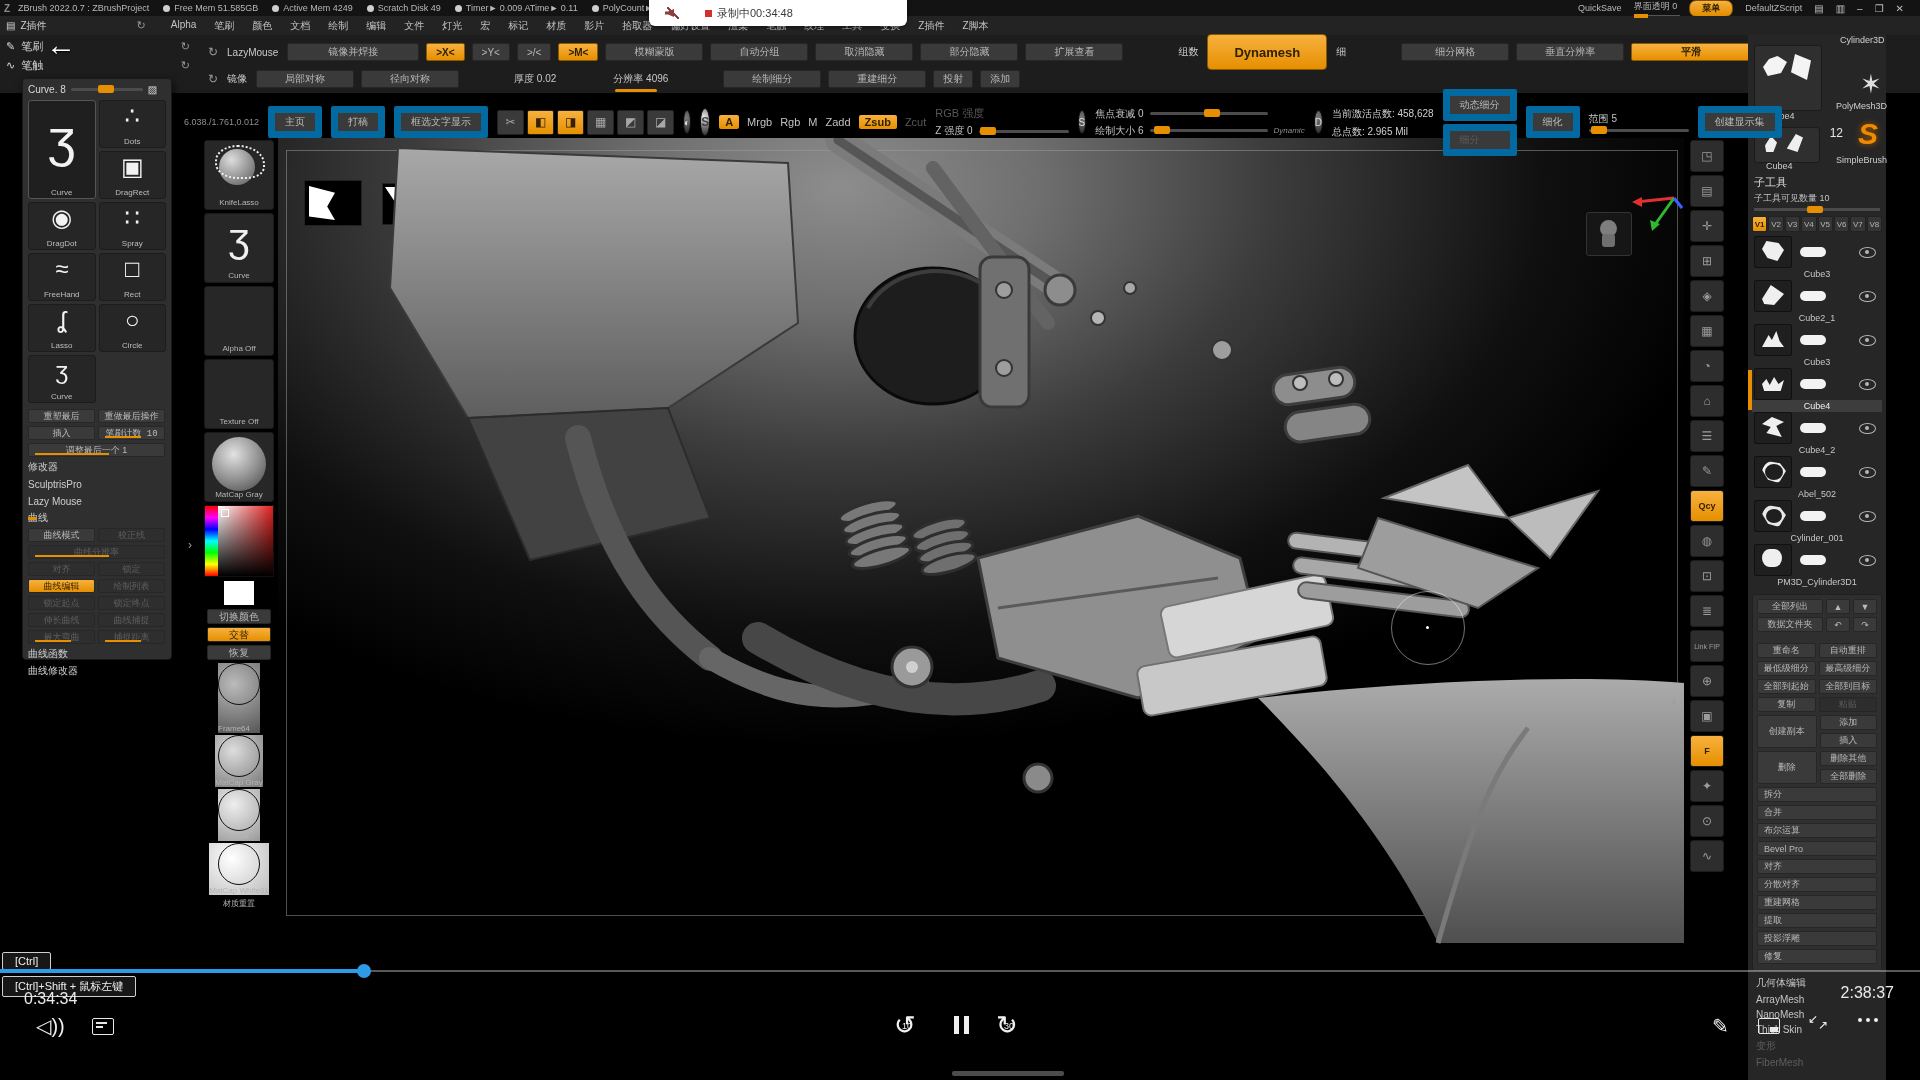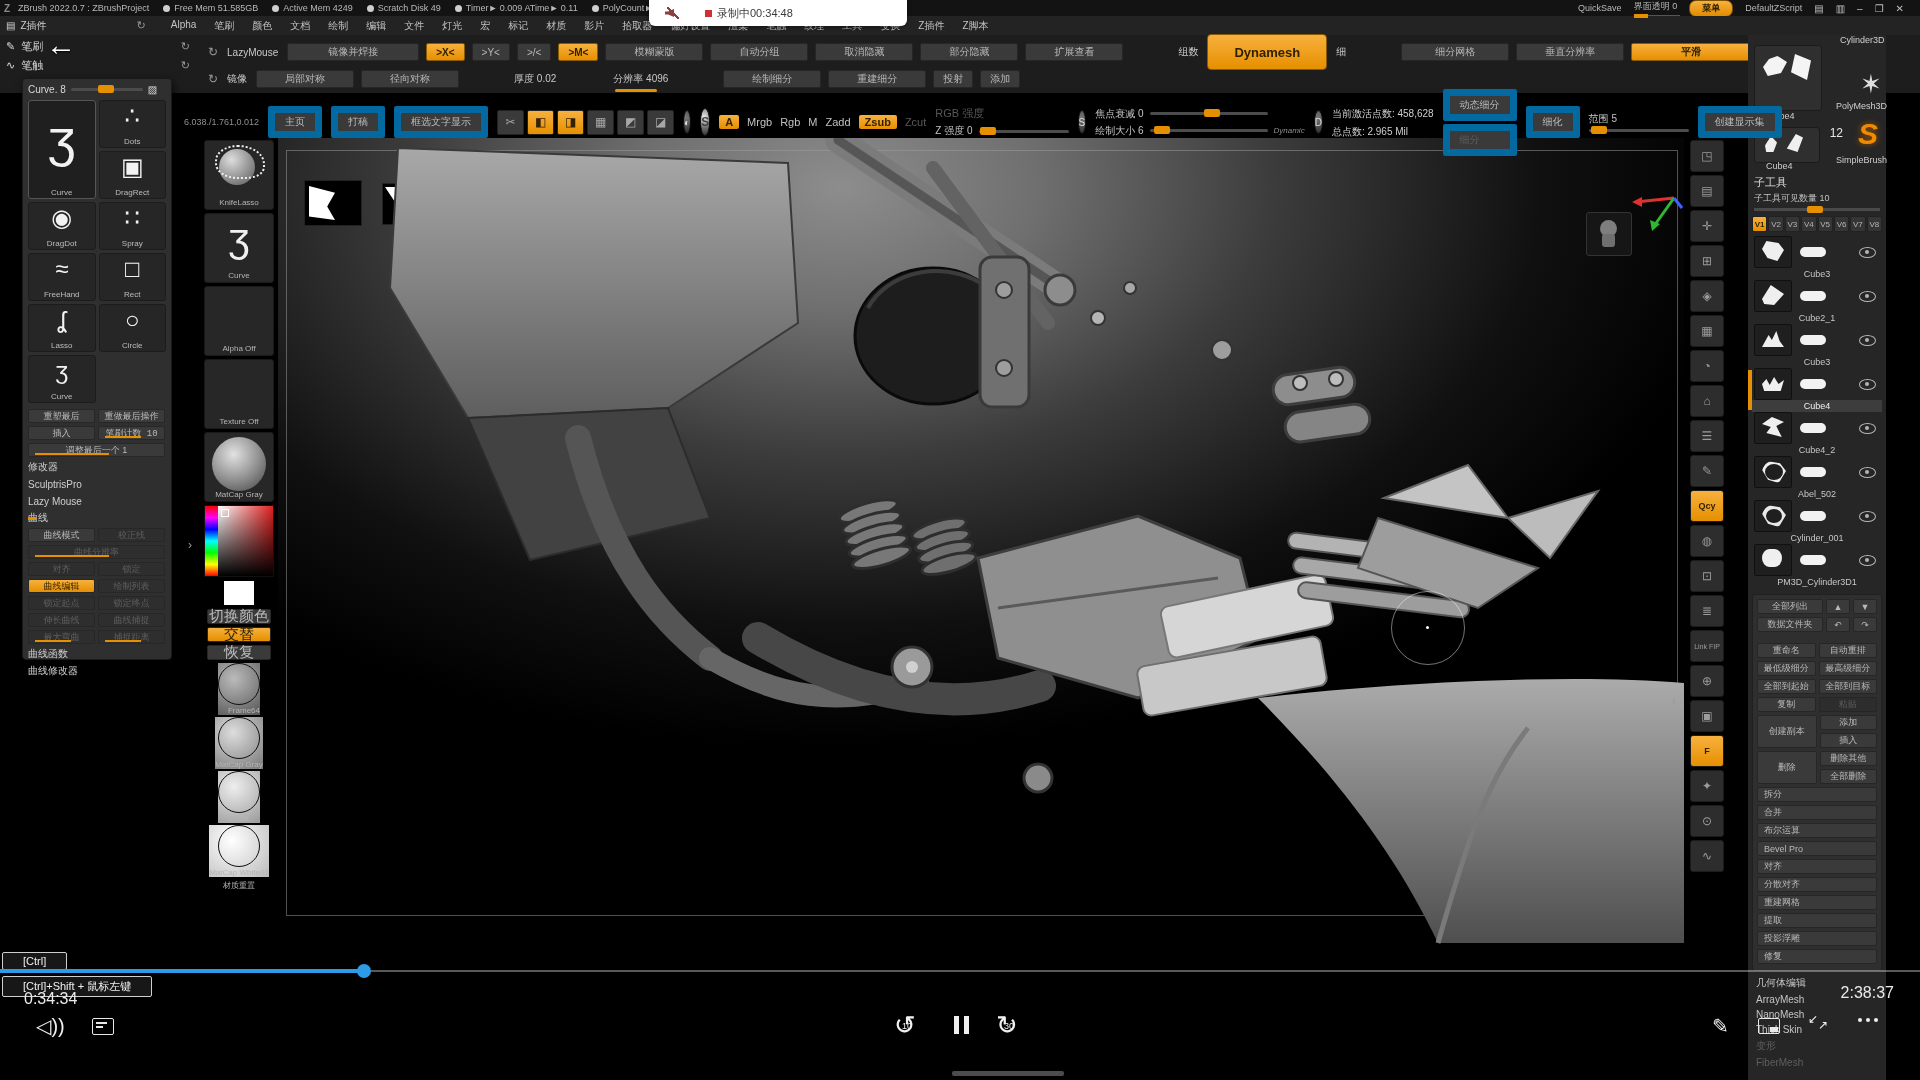--- a/index.html
+++ b/index.html
@@ -98,21 +98,21 @@
              background:radial-gradient(circle at 35% 30%,#ddd,#555);}
   .lassoloop{position:absolute;top:4px;left:10px;width:46px;height:30px;border:2px dotted #eee;border-radius:50% 60% 40% 50%;}
   .matcap{position:absolute;top:4px;left:7px;width:54px;height:54px;border-radius:50%;
           background:radial-gradient(circle at 40% 32%,#e2e2e2,#8c8c8c 55%,#3f3f3f);}
   .picker{width:68px;height:70px;display:flex;border:1px solid #111;}
   .huebar{width:13px;height:100%;background:linear-gradient(#f00,#f0f,#00f,#0ff,#0f0,#ff0,#f00);}
   .svbox{flex:1;position:relative;background:linear-gradient(to bottom,rgba(0,0,0,0),#000),linear-gradient(to right,#fff,#e02020);}
   .svbox::after{content:"";position:absolute;left:3px;top:3px;width:6px;height:6px;border:1px solid #fff;}
   .swatch{width:30px;height:24px;background:#fff;border:1px solid #000;}
   .shelf-btn{width:62px;height:13px;background:#3a3a3a;border:1px solid #262626;border-radius:2px;
-             color:#b9b9b9;font-size:15px;display:flex;align-items:center;justify-content:center;white-space:nowrap;}
+             color:#b9b9b9;font-size:10px;display:flex;align-items:center;justify-content:center;white-space:nowrap;}
   .shelf-btn.orange{background:linear-gradient(#f7b13e,#e68f00);color:#332200;}
   .matball{width:40px;height:40px;border-radius:50%;border:1px solid #111;}
   .m1{background:radial-gradient(circle at 38% 30%,#bbb,#555);}
   .m2{background:radial-gradient(circle at 38% 30%,#ddd,#777);}
   .m3{background:radial-gradient(circle at 38% 30%,#eee,#999);}
   .m4{background:radial-gradient(circle at 38% 30%,#fff,#bbb);}
   .mlbl{font-size:8px;color:#b5b5b5;white-space:nowrap;}
   
   .viewport{left:278px;top:138px;width:1406px;height:822px;
             background:radial-gradient(ellipse 900px 560px at 40% 6%,#8d8d8d 0%,#6f6f6f 22%,#3c3c3c 48%,#101010 78%,#000 100%);
@@ -186,21 +186,21 @@
   .spk::before{content:"";position:absolute;left:0;top:2px;width:9px;height:8px;background:#8a4040;
                clip-path:polygon(0 30%,35% 30%,100% 0,100% 100%,35% 70%,0 70%);}
   .spk::after{content:"";position:absolute;left:2px;top:0;width:12px;height:12px;
               background:linear-gradient(45deg,transparent 45%,#8a4040 45%,#8a4040 55%,transparent 55%);}
   .rectext{font-size:11px;color:#3a3a3a;display:flex;align-items:center;gap:5px;}
   .reddot{width:7px;height:7px;background:#d03030;display:inline-block;}
   
   .player{left:0;top:0;width:1920px;height:1080px;pointer-events:none;z-index:30;}
   .player *{pointer-events:auto;}
   .keybox{position:absolute;background:rgba(25,25,25,.92);border:1px solid #cfcfcf;color:#f0f0f0;
-          font-size:11px;padding:2px 20px;border-radius:2px;white-space:nowrap;}
+          font-size:11px;padding:2px 12px;border-radius:2px;white-space:nowrap;}
   .progress{position:absolute;left:0;top:968px;width:1920px;height:6px;}
   .progress .rest{position:absolute;left:0;top:2px;width:100%;height:2px;background:rgba(255,255,255,.35);}
   .progress .fill{position:absolute;left:0;top:1px;height:4px;background:#2e9be6;}
   .progress .knob{position:absolute;top:-4px;width:14px;height:14px;border-radius:50%;background:#2e9be6;}
   .ptime{position:absolute;font-size:16px;color:#eaeaea;}
   .pctl{position:absolute;color:#f0f0f0;display:flex;align-items:center;justify-content:center;}
   .skipwrap{position:relative;width:30px;height:30px;font-size:26px;color:#f0f0f0;}
   .skipnum{position:absolute;left:8px;top:11px;font-size:9px;color:#f0f0f0;}
   .pausebars{display:flex;gap:5px;}
   .pausebars span{width:5px;height:18px;background:#f0f0f0;display:block;}
@@ -461,21 +461,21 @@
   </div>
   <div class="swatch"></div>
   <div style="display:flex;flex-direction:column;gap:3px;align-items:center">
 
   <span class="shelf-btn">切换颜色</span>
       <span class="shelf-btn orange">交替</span>
       <span class="shelf-btn">恢复</span>
     </div>
   <div style="display:flex;flex-direction:column;gap:2px;align-items:center">
 
-      <div style="display:flex;flex-direction:column;align-items:flex-end;gap:1px" class="m1">
+      <div style="display:flex;flex-direction:column;align-items:flex-start;gap:19px" class="m1">
         <span class="matball"></span>
         <span class="mlbl">Frame64</span>
       </div>
 
       <div style="display:flex;flex-direction:column;align-items:center;gap:1px" class="m2">
         <span class="matball"></span>
         <span class="mlbl">MatCap Gray</span>
       </div>
 
       <div style="display:flex;flex-direction:column;align-items:center;gap:1px" class="m3">

